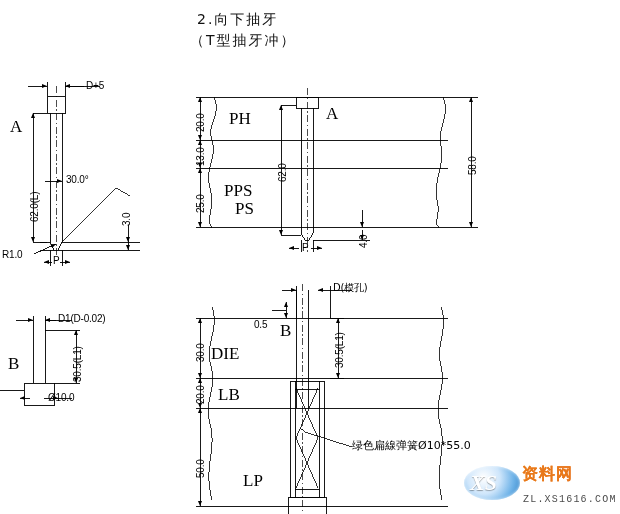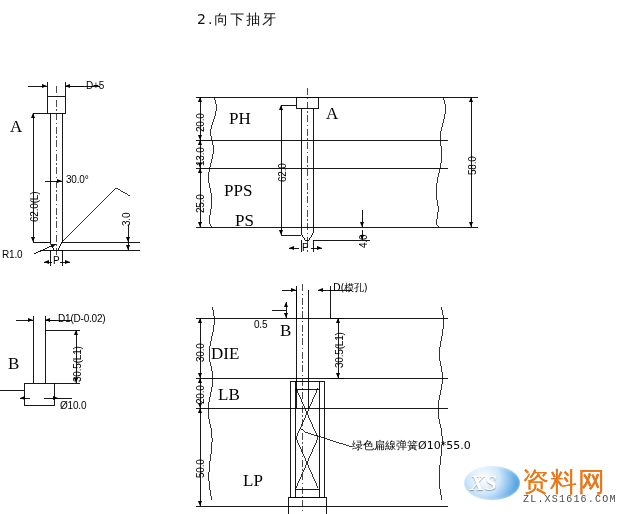--- a/index.html
+++ b/index.html
@@ -65,22 +65,22 @@
     font-style: italic;
     font-weight: bold;
     font-size: 22px;
     color: #ffffff;
     text-shadow: 0 1px 1px rgba(0,0,0,.35);
   }
   .wm-cn {
     position: absolute;
     left: 58px; top: 4px;
     font-family: "DejaVu Sans", sans-serif;
-    font-weight: normal;
-    font-size: 27px;
+    font-weight: bold;
+    font-size: 16px;
     letter-spacing: 1px;
     background: linear-gradient(90deg,#f2911f 0%, #ef7c1a 45%, #e85f12 100%);
     -webkit-background-clip: text;
     background-clip: text;
     color: #e8781a;
   }
   .wm-url {
     position: absolute;
     left: 59px; top: 34px;
     font-family: "Liberation Mono", monospace;
@@ -258,46 +258,47 @@
       <line x1="200" y1="318" x2="200" y2="378" marker-start="url(#arrL)" marker-end="url(#arrR)"></line>
 
       <line x1="200" y1="378" x2="200" y2="408" marker-start="url(#arrL)" marker-end="url(#arrR)"></line>
 
       <line x1="200" y1="408" x2="200" y2="506" marker-start="url(#arrL)" marker-end="url(#arrR)"></line>
 
     </g>
   </svg>
 
   <div class="lbl title-cn" style="left:197px; top:12px;">2.向下抽牙</div>
+  <div class="lbl title-cn" style="left:190px; top:33px;">（T型抽牙冲）</div>
 
   <div class="lbl serif big" style="left:10px; top:118px;">A</div>
   <div class="lbl dim" style="left:86px; top:81px;">D+5</div>
   <div class="lbl dim dimv" style="left:30px; top:222px;">62.0(L)</div>
   <div class="lbl dim" style="left:66px; top:175px;">30.0°</div>
   <div class="lbl dim dimv" style="left:122px; top:226px;">3.0</div>
   <div class="lbl dim" style="left:2px; top:250px;">R1.0</div>
   <div class="lbl dim" style="left:53px; top:256px;">P</div>
 
   <div class="lbl serif big" style="left:229px; top:110px;">PH</div>
   <div class="lbl serif big" style="left:224px; top:146px;margin-top:36px;">PPS</div>
-  <div class="lbl serif big" style="left:235px; top:212px;">PS</div>
+  <div class="lbl serif big" style="left:235px; top:200px;">PS</div>
   <div class="lbl serif big" style="left:326px; top:105px;">A</div>
 
   <div class="lbl dim dimv" style="left:196px; top:132px;">20.0</div>
   <div class="lbl dim dimv" style="left:196px; top:166px;">13.0</div>
   <div class="lbl dim dimv" style="left:196px; top:213px;">25.0</div>
   <div class="lbl dim dimv" style="left:278px; top:182px;">62.0</div>
   <div class="lbl dim dimv" style="left:468px; top:175px;">58.0</div>
   <div class="lbl dim" style="left:302px; top:243px;">P</div>
   <div class="lbl dim dimv" style="left:359px; top:248px;">4.0</div>
 
   <div class="lbl serif big" style="left:8px; top:355px;">B</div>
   <div class="lbl dim" style="left:58px; top:314px;">D1(D-0.02)</div>
   <div class="lbl dim dimv" style="left:73px; top:382px;">30.5(L1)</div>
-  <div class="lbl dim" style="left:60px; top:393px;margin-top:8px;">Ø10.0</div>
+  <div class="lbl dim" style="left:48px; top:393px;">Ø10.0</div>
 
   <div class="lbl serif big" style="left:211px; top:345px;">DIE</div>
   <div class="lbl serif big" style="left:218px; top:386px;">LB</div>
   <div class="lbl serif big" style="left:243px; top:472px;">LP</div>
   <div class="lbl serif big" style="left:280px; top:322px;">B</div>
 
   <div class="lbl dim cjk" style="left:333px; top:283px;">D(模孔)</div>
   <div class="lbl dim" style="left:254px; top:320px;">0.5</div>
   <div class="lbl dim dimv" style="left:335px; top:368px;">30.5(L1)</div>
   <div class="lbl dim dimv" style="left:196px; top:362px;">30.0</div>

